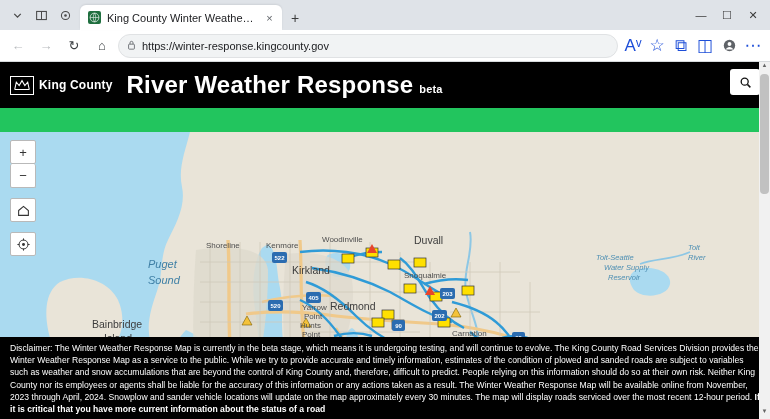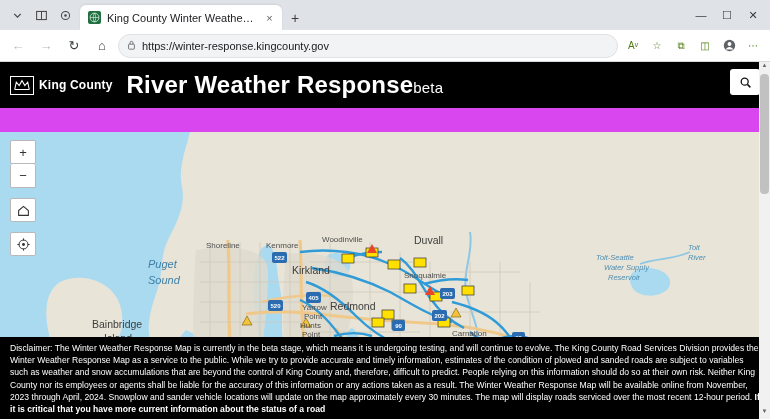--- a/index.html
+++ b/index.html
@@ -56,39 +56,39 @@
   .navbtn { width: 24px; height: 24px; display: flex; align-items: center; justify-content: center; color: #3c4043; font-size: 13px; }
   .navbtn.disabled { color: #b9bcbf; }
   .omnibox {
     flex: 1 1 auto; height: 24px; background: #f1f3f4; border-radius: 12px;
     display: flex; align-items: center; padding: 0 8px; gap: 6px;
     border: 1px solid #e0e2e4;
   }
   .omnibox .lock { font-size: 10px; color: #5f6368; }
   .omnibox .url { font-size: 11px; color: #202124; white-space: nowrap; overflow: hidden; }
   .addrtools { display: flex; align-items: center; gap: 2px; }
-  .addrtools .at { width: 22px; height: 22px; display: flex; align-items: center; justify-content: center; color: #4d7c0f; font-size: 10px; }
-
-  
-  .page { position: relative; width: 770px; height: 357px; background: #d946ef; overflow: hidden; }
+  .addrtools .at { width: 22px; height: 22px; display: flex; align-items: center; justify-content: center; color: #1d4ed8; font-size: 17px; }
+
+  
+  .page { position: relative; width: 770px; height: 357px; background: #22c55e; overflow: hidden; }
 
   
   .siteheader {
     height: 46px; background: #000; display: flex; align-items: center; padding: 0 10px;
     position: relative;
   }
   .kclogo { display: flex; align-items: center; gap: 5px; }
   .kclogo .mark {
     width: 24px; height: 19px; border: 1px solid #fff; position: relative; background: #000;
     display: flex; align-items: center; justify-content: center;
   }
   .kclogo .mark svg { display: block; }
   .kclogo .kctext { color: #fff; font-size: 12px; font-weight: bold; letter-spacing: .2px; }
   .sitetitle { color: #fff; font-size: 24px; font-weight: bold; margin-left: 14px; letter-spacing: .2px; }
-  .sitetitle .beta { font-size: 15px; font-weight: normal; }
+  .sitetitle .beta { font-size: 11px; font-weight: bold; margin-left: 6px; }
   .searchbtn {
     position: absolute; right: 10px; top: 7px; width: 30px; height: 26px;
     background: #fff; border-radius: 3px; display: flex; align-items: center; justify-content: center;
     color: #111; font-size: 13px;
   }
 
   
   .sitenav {
     height: 24px; background: #000; display: flex; align-items: center; justify-content: flex-end;
     padding-right: 14px; gap: 20px; border-bottom: 1px solid #000;

